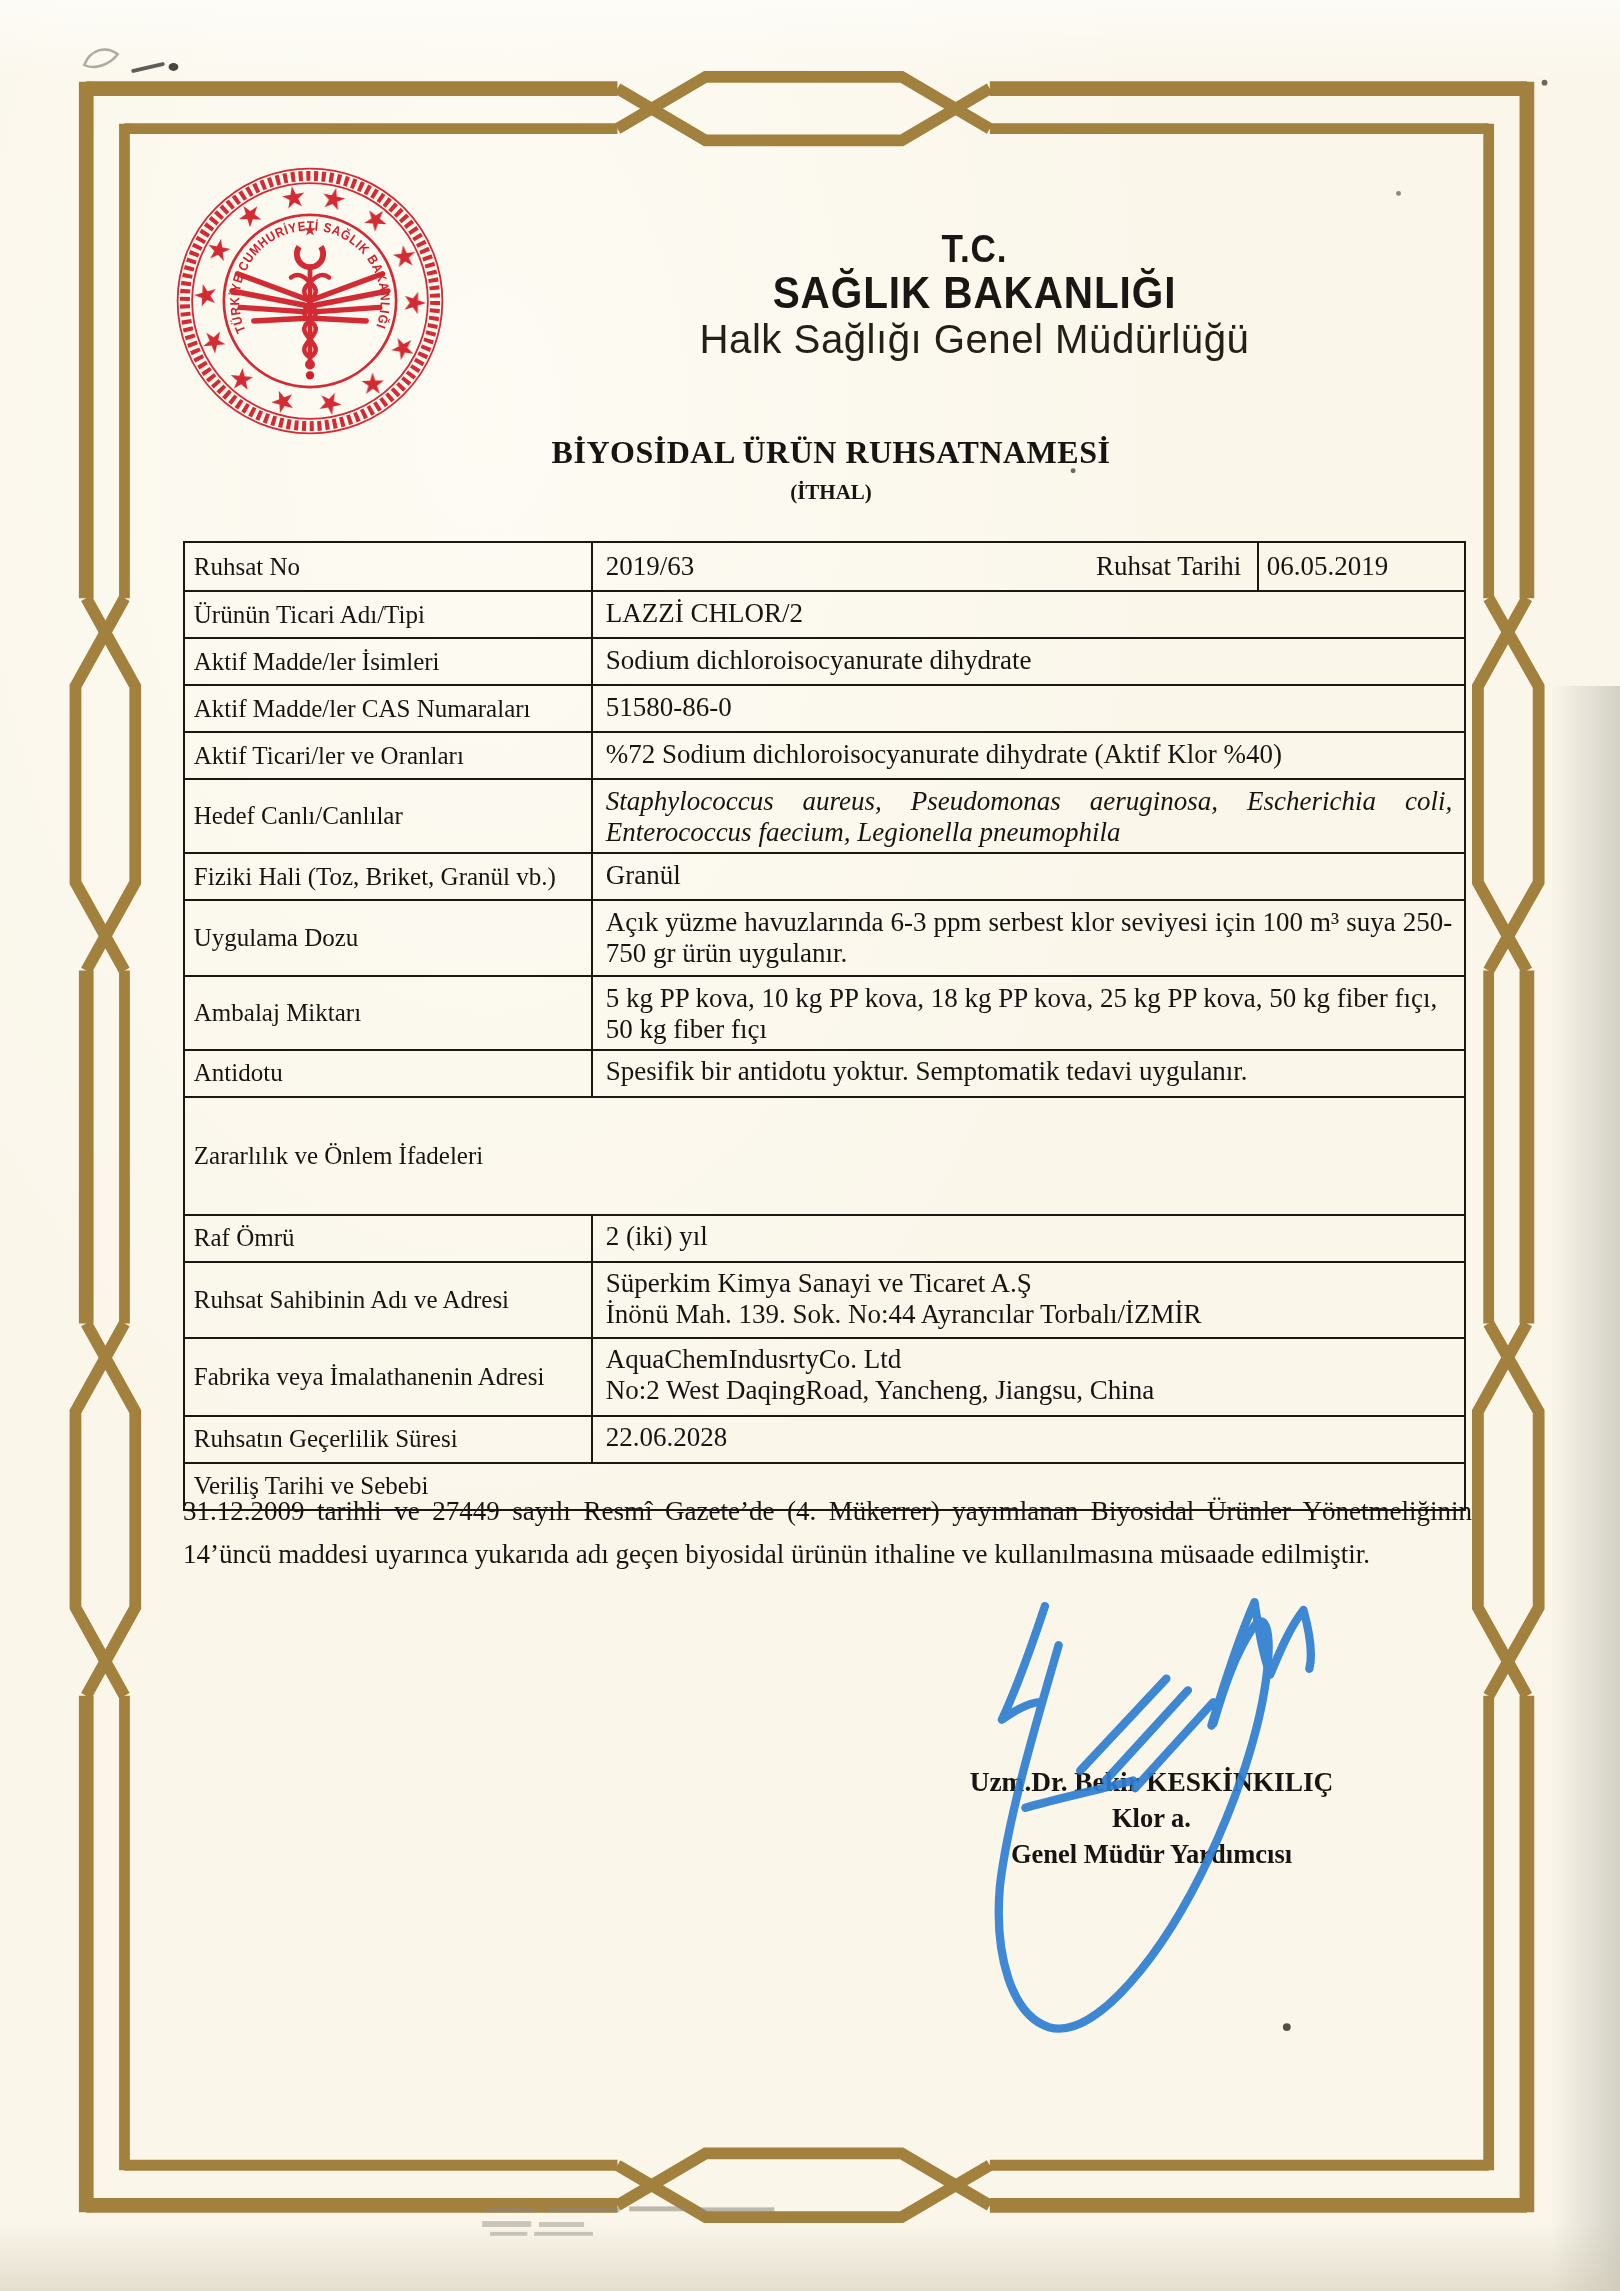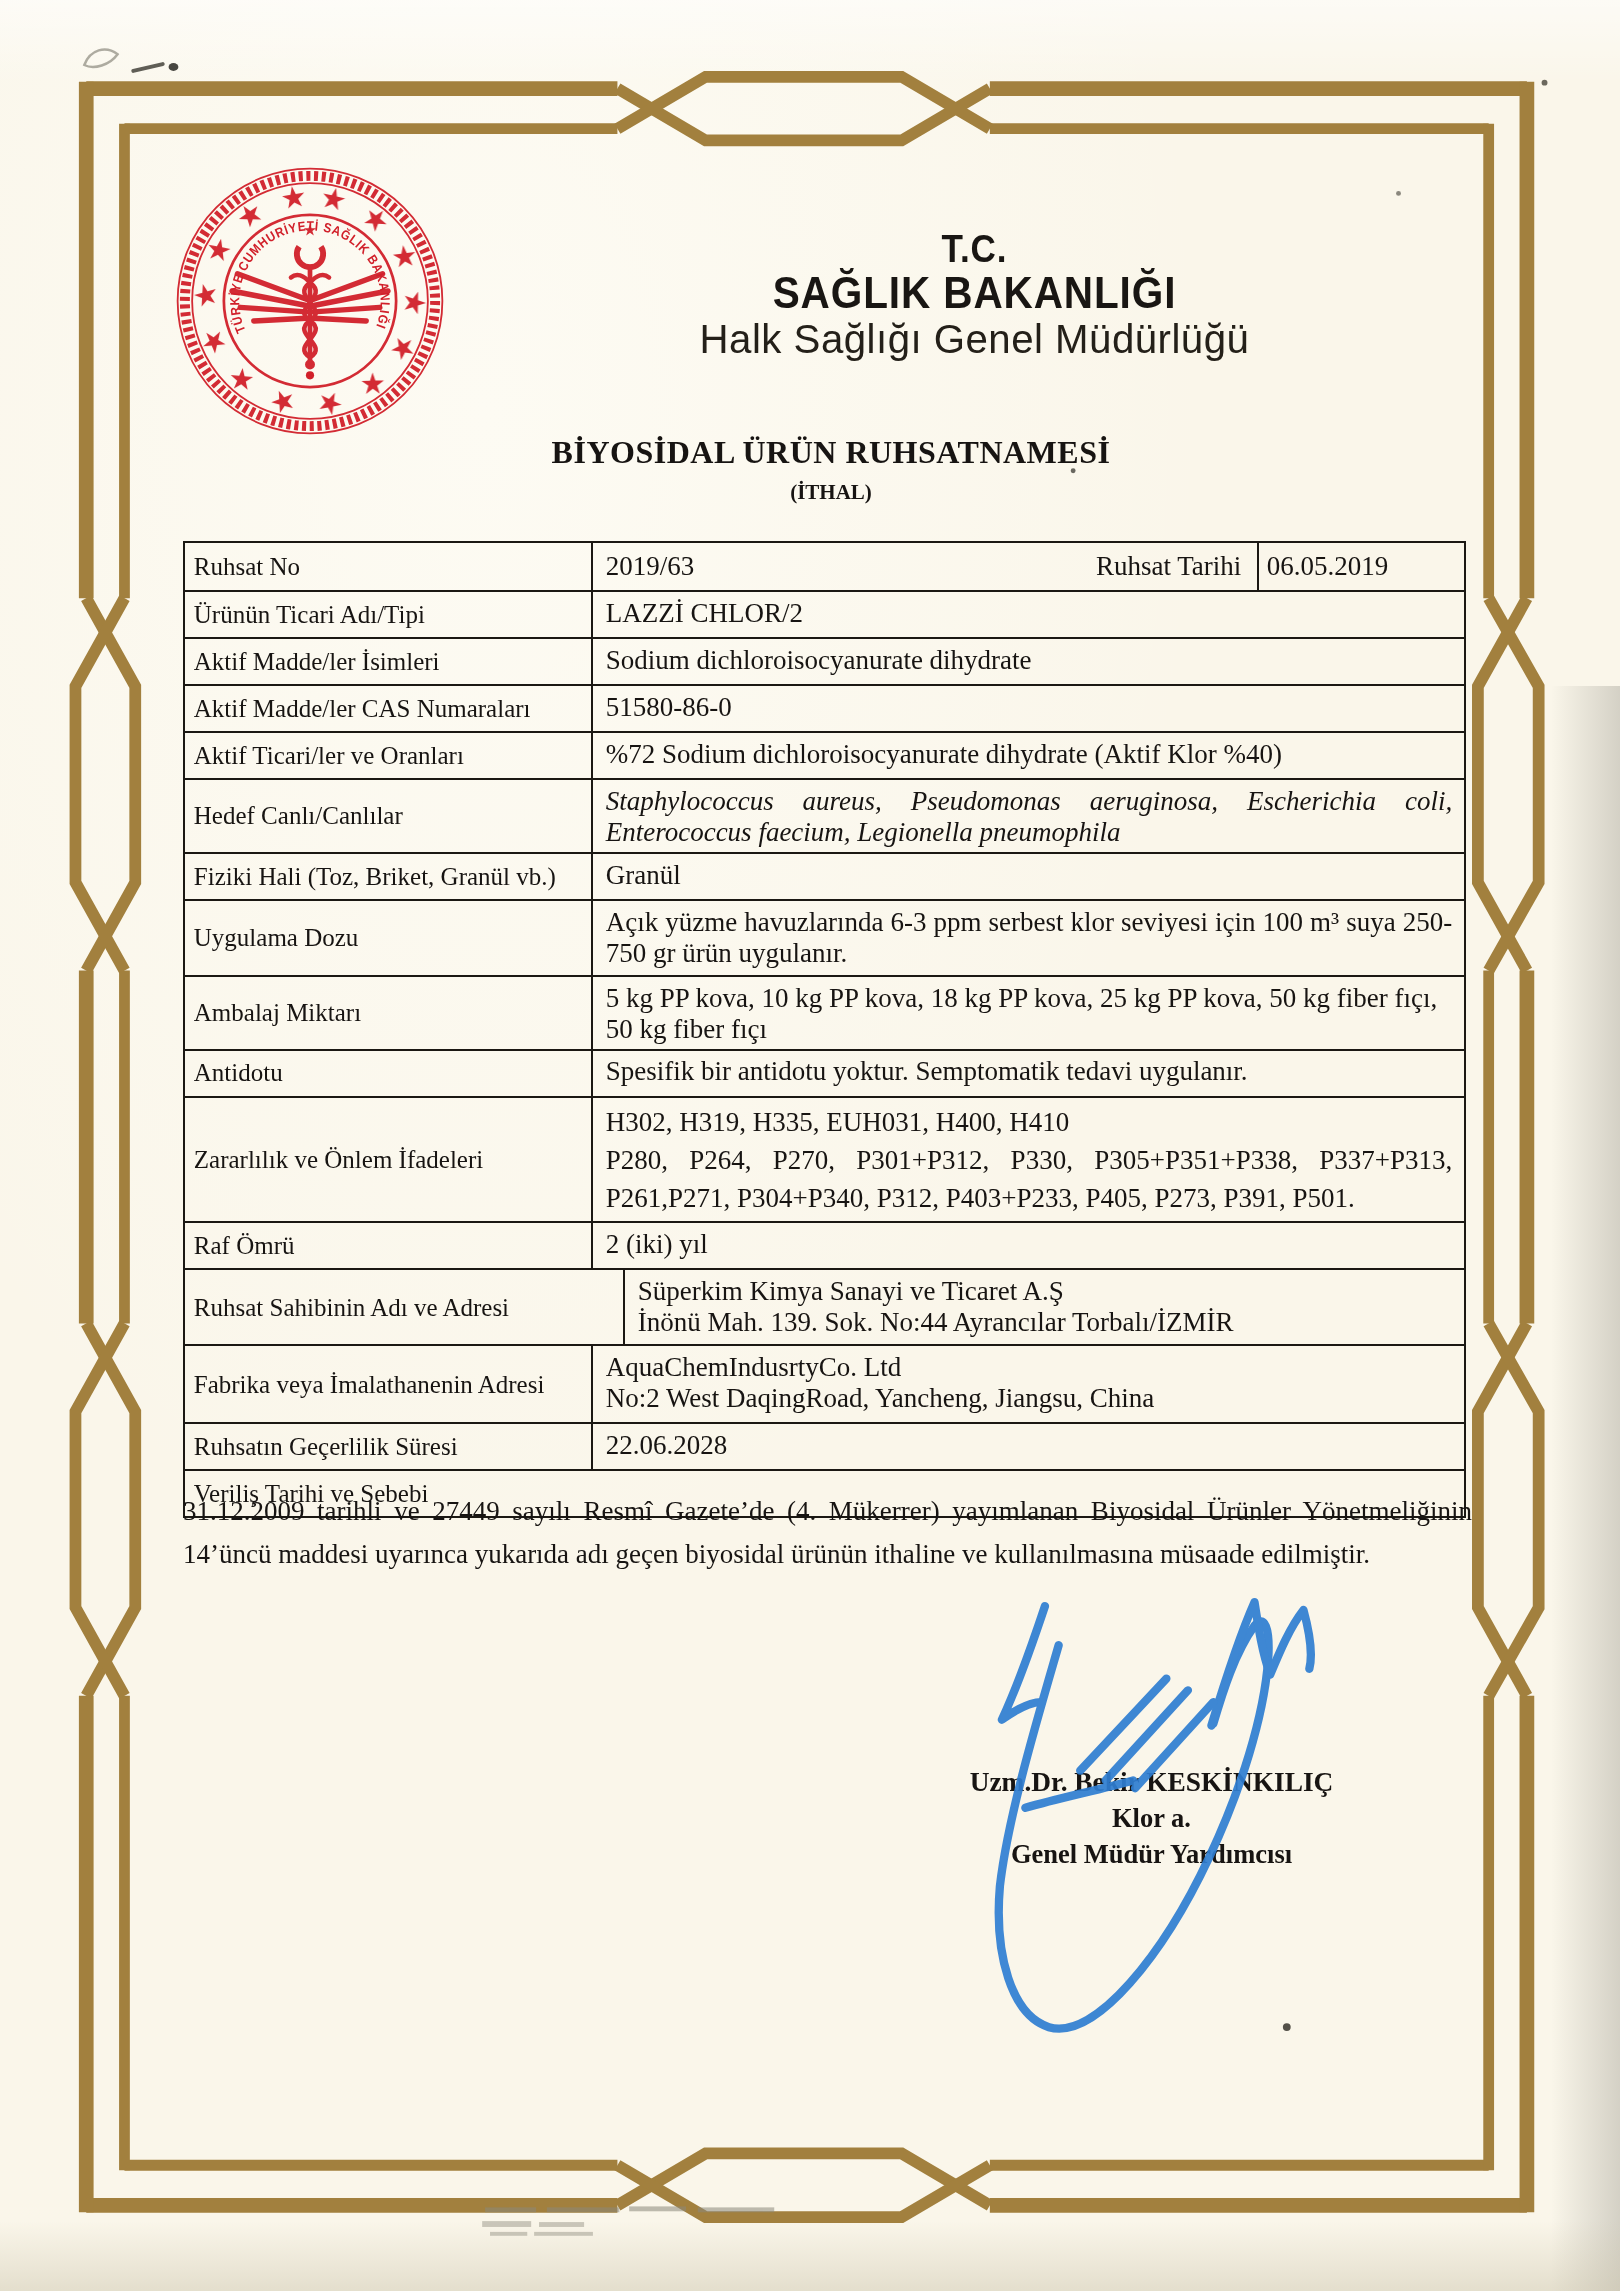--- a/index.html
+++ b/index.html
@@ -28,21 +28,21 @@
   .tbl{position:absolute;left:183px;top:541px;width:1283px;box-sizing:border-box;
        border:2px solid #1b1813;font-size:27px;}
   .row{display:flex;border-top:2px solid #1b1813;box-sizing:border-box;}
   .row:first-child{border-top:none;}
   .cell{box-sizing:border-box;}
   .lbl{width:406px;flex:0 0 406px;display:flex;align-items:center;
        padding:2px 3.9px 2px 8.8px;font-size:25px;line-height:27.4px;}
   .val{flex:1;border-left:2px solid #1b1813;padding:5.9px 11.8px 3.9px 12.7px;line-height:31px;}
   .mh1{min-height:47px;}
   .mh-hedef{min-height:73px;} .mh-uyg{min-height:76px;} .mh-amb{min-height:73px;}
-  .mh-zar{min-height:118px;} .mh-sah{min-height:76px;gap:32px;} .mh-fab{min-height:78px;}
+  .mh-zar{min-height:118px;} .mh-sah{min-height:76px;} .mh-fab{min-height:78px;}
   .just{text-align:justify;}
   .ital{font-style:italic;}
   .zar-line{line-height:38px;}
   .r1 .v1{flex:0 0 232px;border-left:2px solid #1b1813;padding:7.8px 9.8px 5.9px 12.7px;}
   .r1 .mid{flex:0 0 434px;display:flex;align-items:center;justify-content:flex-end;
            padding:2px 15.7px 2px 3.9px;}
   .r1 .date{flex:1;border-left:2px solid #1b1813;display:flex;align-items:center;padding:2px 3.9px 2px 7.8px;}
   .footer-par{position:absolute;left:183px;top:1490px;width:1289px;margin:0;
       font-size:27px;line-height:43px;text-align:justify;}
   .sig-block{position:absolute;left:936px;top:1764px;width:431px;text-align:center;
@@ -224,24 +224,20 @@
     <div class="row mh-amb">
       <div class="cell lbl">Ambalaj Miktarı</div>
       <div class="cell val">5 kg PP kova, 10 kg PP kova, 18 kg PP kova, 25 kg PP kova, 50 kg fiber fıçı, 50 kg fiber fıçı</div>
     </div>
     <div class="row mh1">
       <div class="cell lbl">Antidotu</div>
       <div class="cell val">Spesifik bir antidotu yoktur. Semptomatik tedavi uygulanır.</div>
     </div>
     <div class="row mh-zar">
       <div class="cell lbl">Zararlılık ve Önlem İfadeleri</div>
-      <div class="cell val">
-        <div class="zar-line">H302, H319, H335, EUH031, H400, H410</div>
-        <div class="zar-line just">P280, P264, P270, P301+P312, P330, P305+P351+P338, P337+P313, P261,P271, P304+P340, P312, P403+P233, P405, P273, P391, P501.</div>
-      </div>
     </div>
     <div class="row mh1">
       <div class="cell lbl">Raf Ömrü</div>
       <div class="cell val">2 (iki) yıl</div>
     </div>
     <div class="row mh-sah">
       <div class="cell lbl">Ruhsat Sahibinin Adı ve Adresi</div>
       <div class="cell val">
         <div>Süperkim Kimya Sanayi ve Ticaret A.Ş</div>
         <div>İnönü Mah. 139. Sok. No:44 Ayrancılar Torbalı/İZMİR</div>

